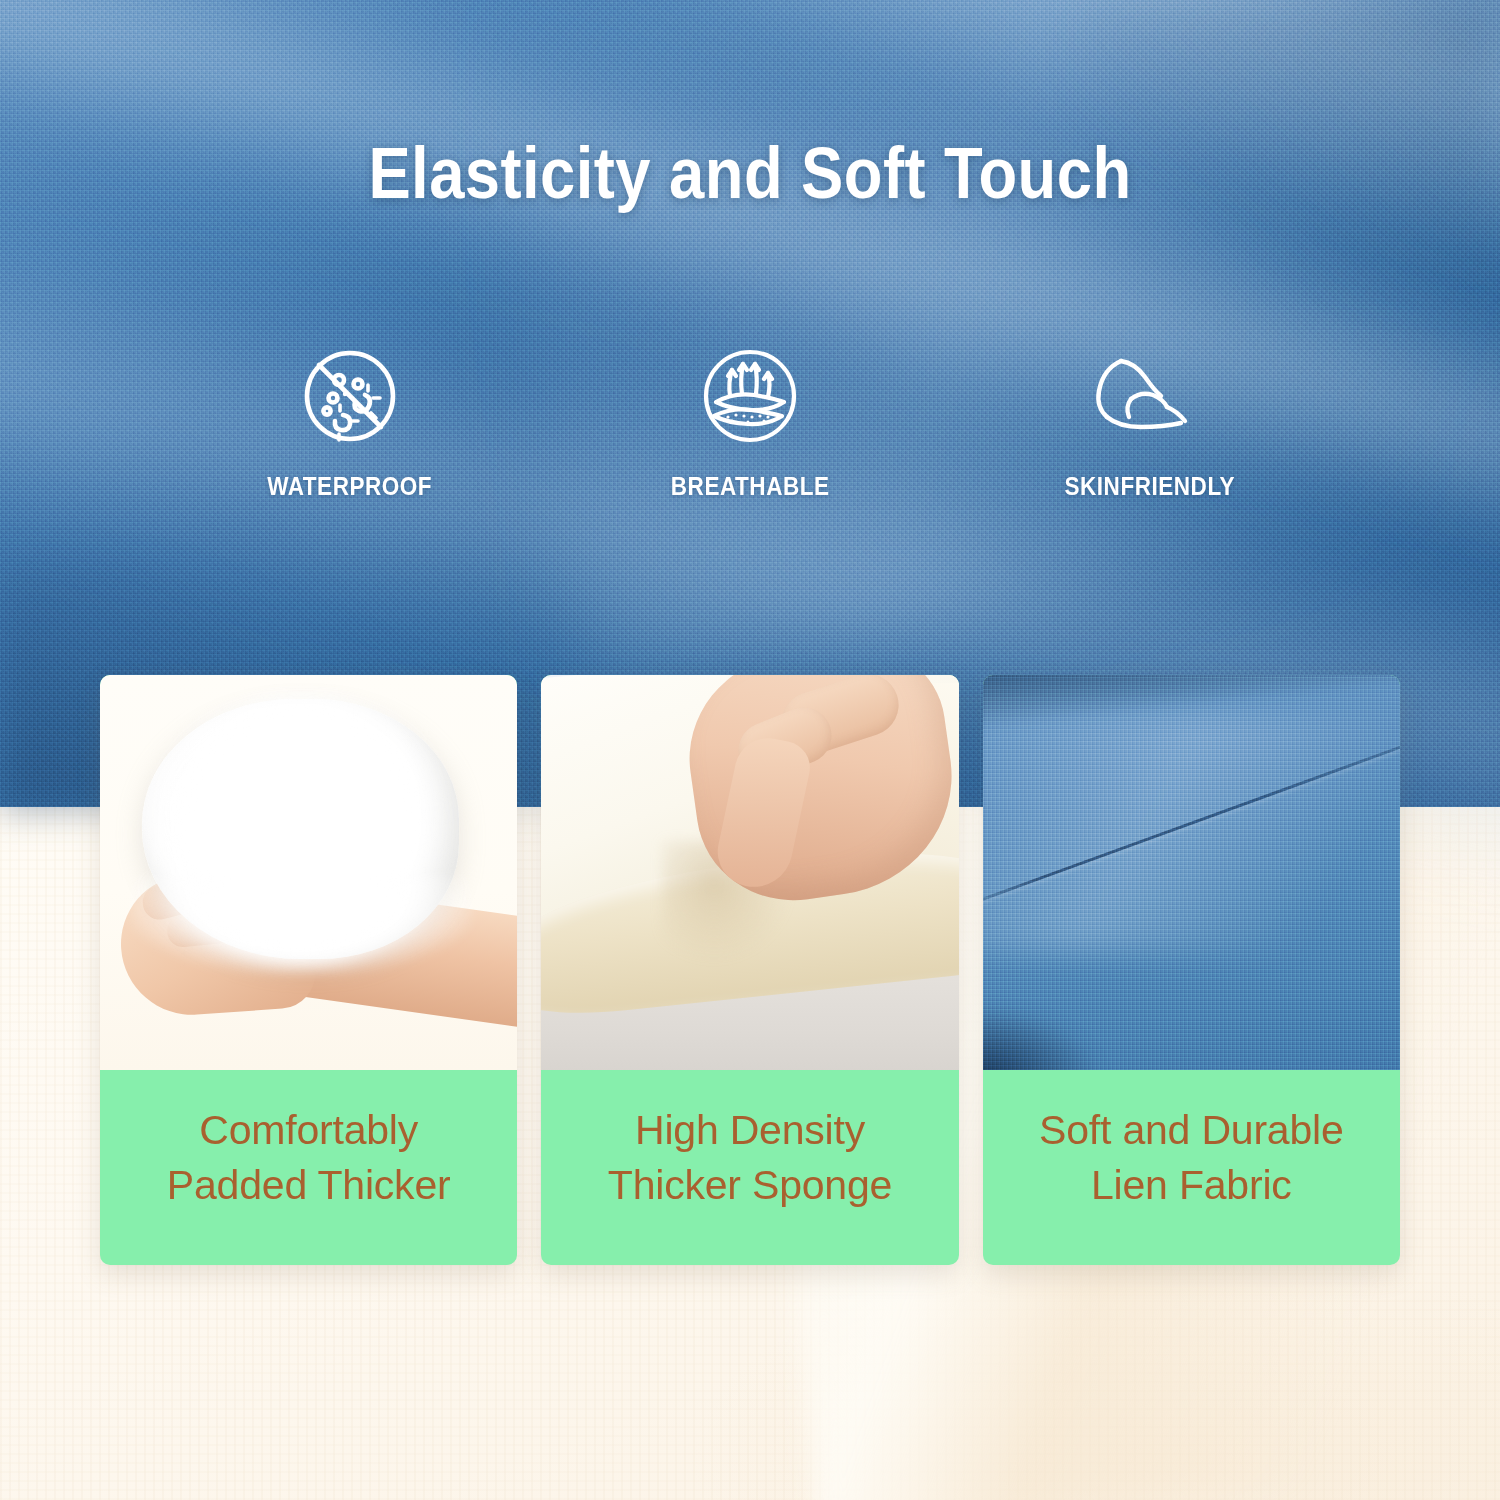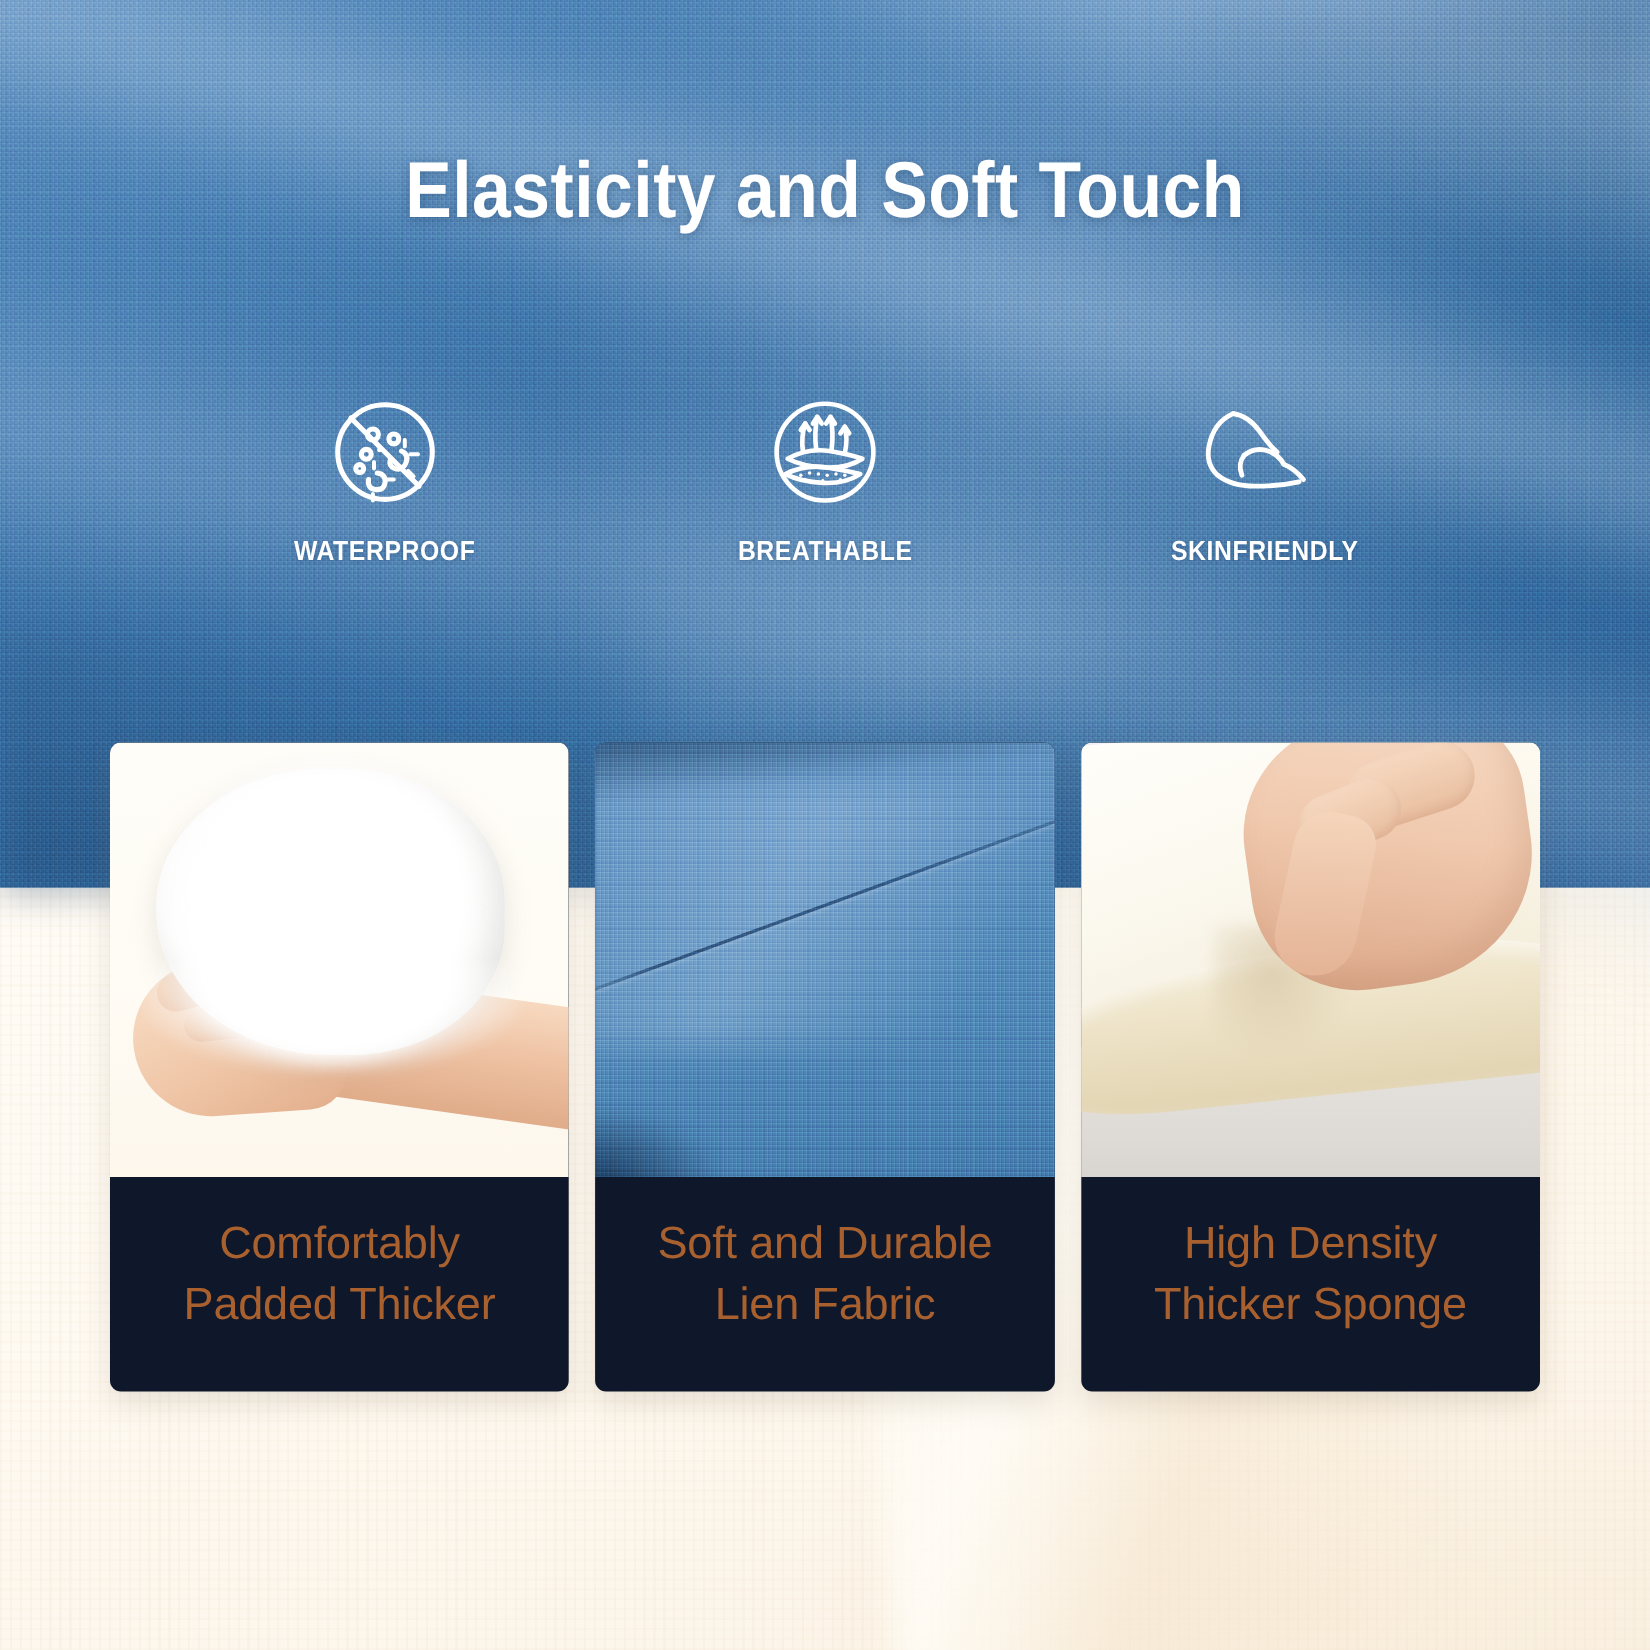--- a/index.html
+++ b/index.html
@@ -93,40 +93,40 @@
     color:#FFFFFF;
     font-family:"Liberation Sans","DejaVu Sans",sans-serif;
     font-weight:bold;font-size:72px;letter-spacing:.5px;
     transform:scaleX(.88);transform-origin:center;
     text-shadow:0 2px 10px rgba(22,52,88,.38);
     white-space:nowrap;
   }
 
   
   .features{
-    position:absolute;left:150px;top:351px;width:1200px;height:190px;
+    position:absolute;left:150px;top:336px;width:1200px;height:190px;
     display:flex;
   }
   .feature{
     flex:1;display:flex;flex-direction:column;align-items:center;justify-content:flex-start;
   }
   .feature .glyph{height:120px;display:flex;align-items:center;justify-content:center;}
   .feature .flabel{
     margin-top:16px;color:#FFFFFF;font-weight:bold;font-size:25px;
     letter-spacing:.6px;transform:scaleX(.9);white-space:nowrap;
     text-shadow:0 1px 5px rgba(22,52,88,.35);
   }
 
   
   .cards{
     position:absolute;left:100px;top:675px;width:1300px;height:590px;
     display:flex;gap:24px;
   }
   .card{
-    flex:1;background:#0f172a;border-radius:10px;overflow:hidden;
+    flex:1;background:#86efac;border-radius:10px;overflow:hidden;
     box-shadow:0 10px 26px rgba(120,100,75,.16);
     display:flex;flex-direction:column;
   }
   .card-photo{height:395px;position:relative;overflow:hidden;}
   .card-caption{
     flex:1;display:flex;align-items:center;justify-content:center;text-align:center;
     padding:6px 14px 26px;
   }
   .card-caption span{
     color:#A9602F;font-size:41px;line-height:1.33;font-weight:400;
@@ -347,50 +347,50 @@
       </div>
       <div class="card-caption">
         <span>
           <span>Comfortably</span><br>
           <span>Padded Thicker</span>
         </span>
       </div>
     </div>
 
     <div class="card">
-      <div class="card-photo p3">
-        <div class="topdark"></div>
-        <div class="sheen"></div>
-        <div class="seam"></div>
-        <div class="botdark"></div>
-        <div class="linen"></div>
-      </div>
-      <div class="card-caption">
-        <span>
-          <span>Soft and Durable</span><br>
-          <span>Lien Fabric</span>
-        </span>
-      </div>
-    </div>
-
-    <div class="card">
       <div class="card-photo p2">
         <div class="shadow-bed"></div>
         <div class="foam-top"></div>
         <div class="foam-right"></div>
         <div class="foam-edge"></div>
         <div class="dent"></div>
         <div class="hand"></div>
         <div class="knuckle k1"></div>
         <div class="knuckle k2"></div>
         <div class="thumb"></div>
       </div>
       <div class="card-caption">
         <span>
           <span>High Density</span><br>
           <span>Thicker Sponge</span>
         </span>
       </div>
     </div>
 
+    <div class="card">
+      <div class="card-photo p3">
+        <div class="topdark"></div>
+        <div class="sheen"></div>
+        <div class="seam"></div>
+        <div class="botdark"></div>
+        <div class="linen"></div>
+      </div>
+      <div class="card-caption">
+        <span>
+          <span>Soft and Durable</span><br>
+          <span>Lien Fabric</span>
+        </span>
+      </div>
+    </div>
+
   </div>
 
 </div>
 
 </body></html>

